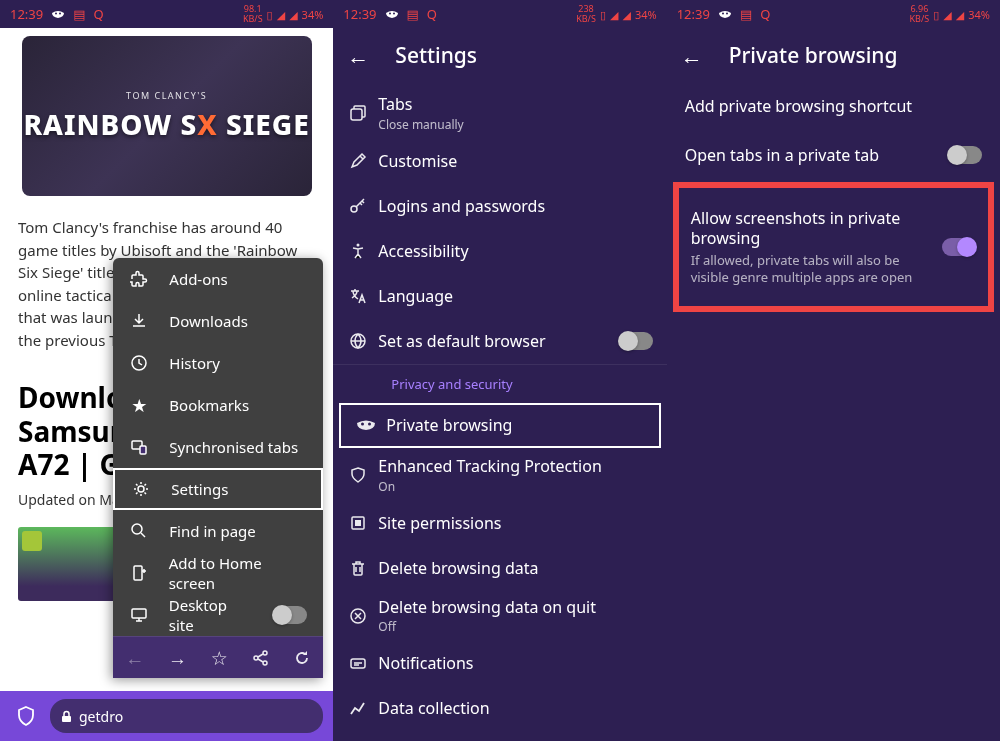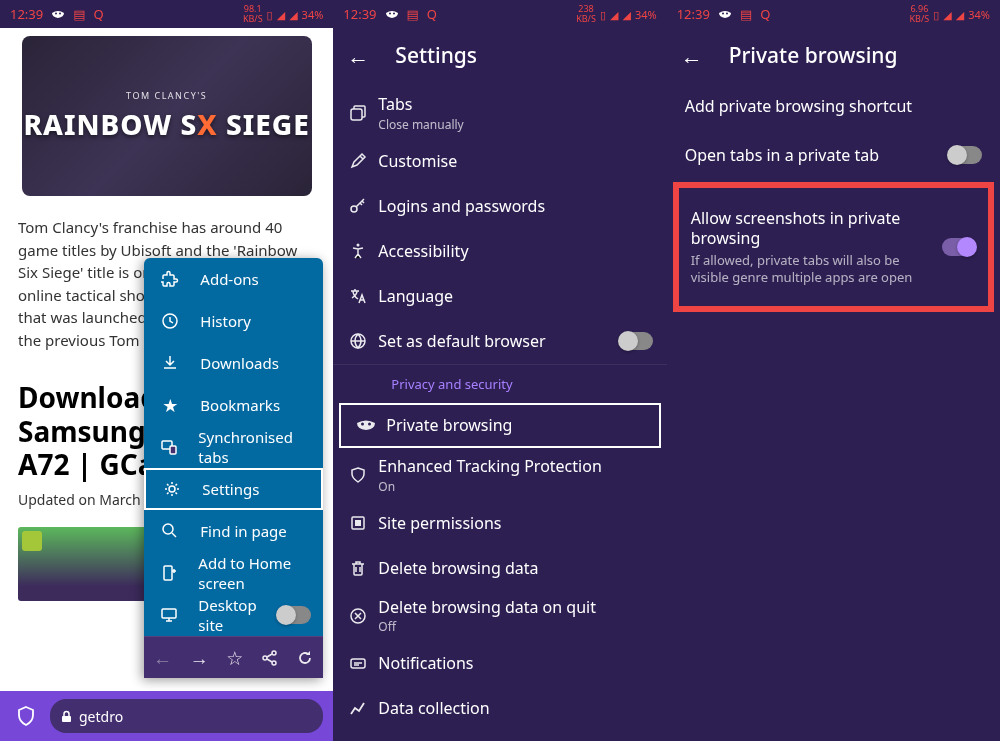--- a/index.html
+++ b/index.html
@@ -21,21 +21,21 @@
 .img-overlay { position: absolute; top: 50%; left: 50%; transform: translate(-50%, -50%); color: #fff; width: 100%; text-align: center; }
 .img-subtitle { font-size: 9px; letter-spacing: 1.5px; margin-bottom: 3px; opacity: 0.85; }
 .img-title { font-size: 28px; font-weight: 800; letter-spacing: 1px; text-shadow: 0 2px 4px rgba(0,0,0,0.5); }
 .article-text { font-size: 15px; line-height: 1.5; color: #333; margin-bottom: 30px; }
 .article-h2 { font-size: 28px; font-weight: 700; line-height: 1.2; margin-bottom: 8px; }
 .article-date { font-size: 14px; color: #333; margin-bottom: 18px; }
 .article-img2 { width: 100%; height: 74px; background: linear-gradient(to bottom, #5cb85c 0%, #3d2b5c 80%); border-radius: 3px; position: relative; }
 .android-badge { position: absolute; top: 4px; left: 4px; width: 20px; height: 20px; background: #a4c639; border-radius: 3px; }
 
 
-.context-menu { position: absolute; right: 10px; top: 258px; width: 179px; background: #0369a1; border-radius: 6px 6px 0 0; box-shadow: -2px 2px 12px rgba(0,0,0,0.4); overflow: hidden; }
+.context-menu { position: absolute; right: 10px; top: 258px; width: 210px; background: #404040; border-radius: 6px 6px 0 0; box-shadow: -2px 2px 12px rgba(0,0,0,0.4); overflow: hidden; }
 .menu-item { display: flex; align-items: center; height: 42px; padding: 0 16px; gap: 20px; color: #fff; font-size: 15px; }
 .menu-item.highlighted { border: 2px solid #fff; }
 .menu-icon { width: 20px; height: 20px; display: flex; align-items: center; justify-content: center; font-size: 18px; }
 .menu-toggle { margin-left: auto; }
 .menu-footer { display: flex; align-items: center; justify-content: space-around; height: 42px; border-top: 1px solid rgba(255,255,255,0.1); background: #432e6f; }
 .footer-icon { color: #fff; font-size: 19px; opacity: 0.9; }
 .footer-icon.dim { opacity: 0.4; }
 
 
 .address-bar { position: absolute; bottom: 0; left: 0; right: 0; height: 50px; background: #7748d8; display: flex; align-items: center; padding: 0 10px; gap: 8px; }
@@ -120,33 +120,33 @@
       <span class="menu-icon">
           <svg width="18" height="18" viewBox="0 0 18 18">
             <path fill="none" stroke="#fff" stroke-width="1.5" d="M3 5h3V3a1.5 1.5 0 013 0v2h3a1 1 0 011 1v3h2a1.5 1.5 0 010 3h-2v3a1 1 0 01-1 1H9v-2a1.5 1.5 0 00-3 0v2H3a1 1 0 01-1-1v-3H0 M2 9V6a1 1 0 011-1"></path>
           </svg>
         </span>
       <span>Add-ons</span>
     </div>
     <div class="menu-item">
       <span class="menu-icon">
           <svg width="18" height="18" viewBox="0 0 18 18">
+            <path fill="none" stroke="#fff" stroke-width="1.5" d="M9 2v9m-4-4l4 4 4-4M3 14h12"></path>
+          </svg>
+        </span>
+      <span>Downloads</span>
+    </div>
+    <div class="menu-item">
+      <span class="menu-icon">
+          <svg width="18" height="18" viewBox="0 0 18 18">
             <circle cx="9" cy="9" r="7" fill="none" stroke="#fff" stroke-width="1.5"></circle>
             <path fill="none" stroke="#fff" stroke-width="1.5" d="M9 5v4l3 2"></path>
           </svg>
         </span>
       <span>History</span>
-    </div>
-    <div class="menu-item">
-      <span class="menu-icon">
-          <svg width="18" height="18" viewBox="0 0 18 18">
-            <path fill="none" stroke="#fff" stroke-width="1.5" d="M9 2v9m-4-4l4 4 4-4M3 14h12"></path>
-          </svg>
-        </span>
-      <span>Downloads</span>
     </div>
     <div class="menu-item">
       <span class="menu-icon">★</span>
       <span>Bookmarks</span>
     </div>
     <div class="menu-item">
       <span class="menu-icon">
           <svg width="18" height="18" viewBox="0 0 18 18">
             <rect x="2" y="3" width="10" height="8" rx="1" fill="none" stroke="#fff" stroke-width="1.5"></rect>
             <rect x="10" y="8" width="6" height="8" rx="1" fill="#432e6f" stroke="#fff" stroke-width="1.5"></rect>

